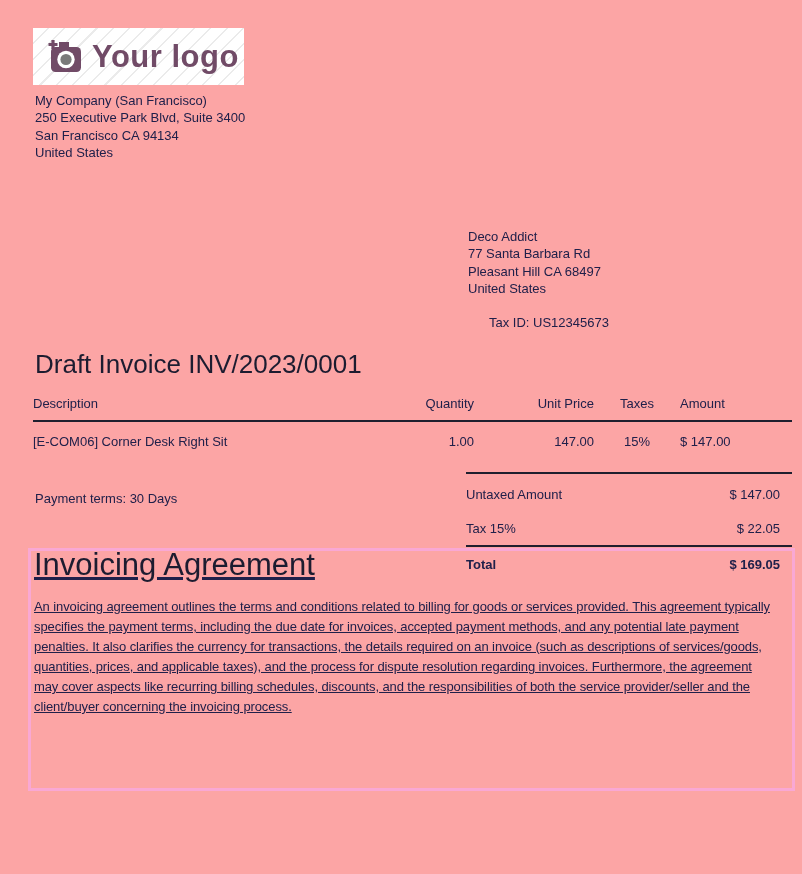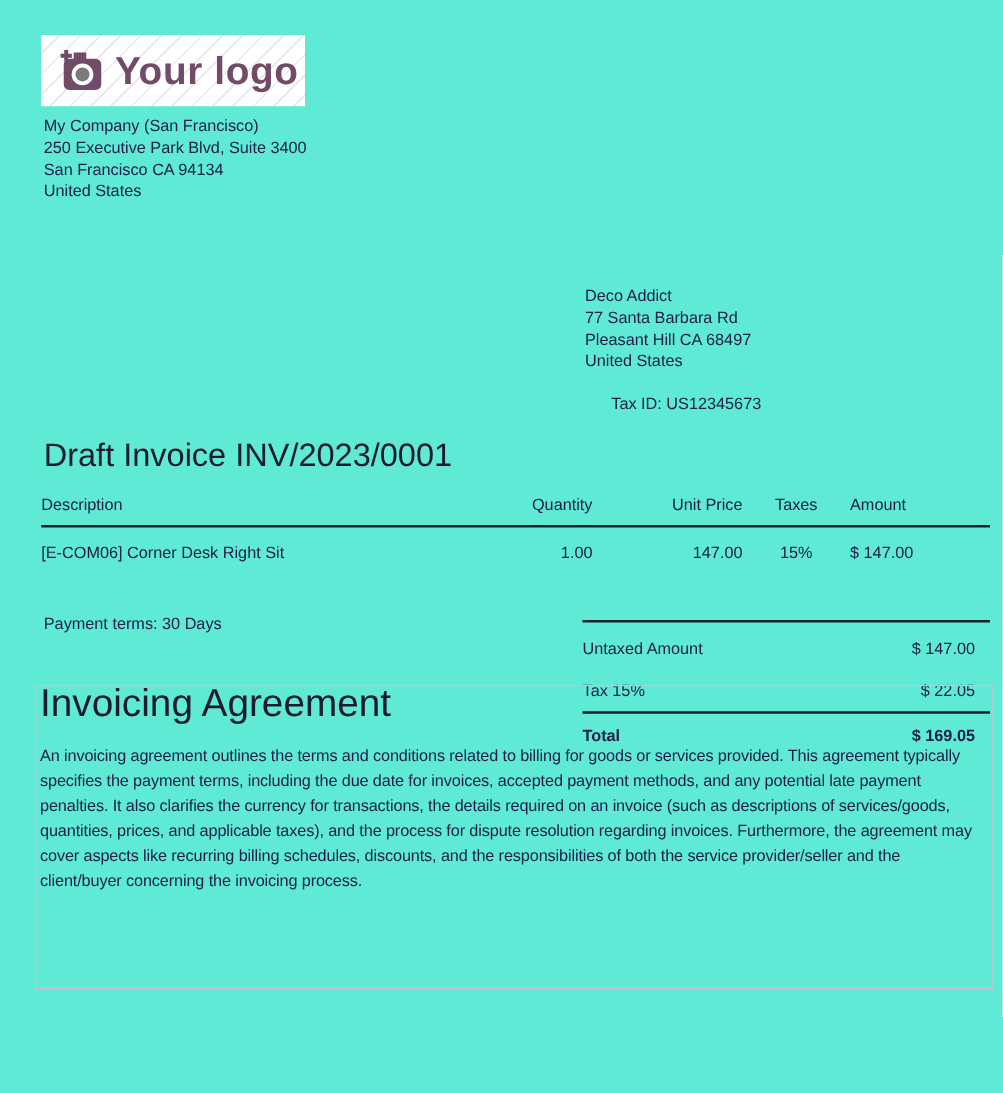--- a/index.html
+++ b/index.html
@@ -2,21 +2,21 @@
 <html><head>
 <meta charset="utf-8">
 <style>
   * { margin: 0; padding: 0; box-sizing: border-box; }
   html, body { background: #ffffff; }
   body { font-family: "Liberation Sans", "DejaVu Sans", sans-serif; }
   .page {
     position: relative;
     width: 802px;
     height: 874px;
-    background: #5eead4;
+    background: #fca5a5;
     overflow: hidden;
     color: #20204a;
   }
 
   
   .logo-area {
     position: absolute;
     left: 33px; top: 28px;
     width: 211px; height: 57px;
     display: flex; align-items: center;
@@ -60,41 +60,42 @@
   .col-price { width: 120px; text-align: right; }
   .col-tax   { width: 86px;  text-align: center; }
   .col-amt   { width: 112px; }
 
   
   .payment-terms { position: absolute; left: 35px; top: 491px; font-size: 13px; }
 
   
   .totals {
     position: absolute;
-    left: 466px; top: 496px;
+    left: 466px; top: 472px;
     width: 326px;
     border-top: 2px solid #1f1f2e;
     padding-top: 3px;
     font-size: 13px;
   }
   .totals-row {
     height: 34px;
     display: flex; justify-content: space-between; align-items: center;
   }
   .totals-row .t-val { padding-right: 12px; }
   .totals-divider { border-top: 2px solid #1f1f2e; }
   .totals-row.total-final { font-weight: 700; }
 
   
   .agreement-box {
     position: absolute;
     left: 28px; top: 548px;
     width: 767px; height: 243px;
-    border: 1px solid #f9a8d4;
+    border: 3px solid #f9a8d4;
     padding: 0 14px 0 3px;
+    text-decoration: underline;
   }
   .agreement-heading {
     font-size: 31px;
     font-weight: 400;
     line-height: 38px;
     color: #1c1c30;
     margin-top: -5px;
     white-space: nowrap;
   }
   .agreement-body {

